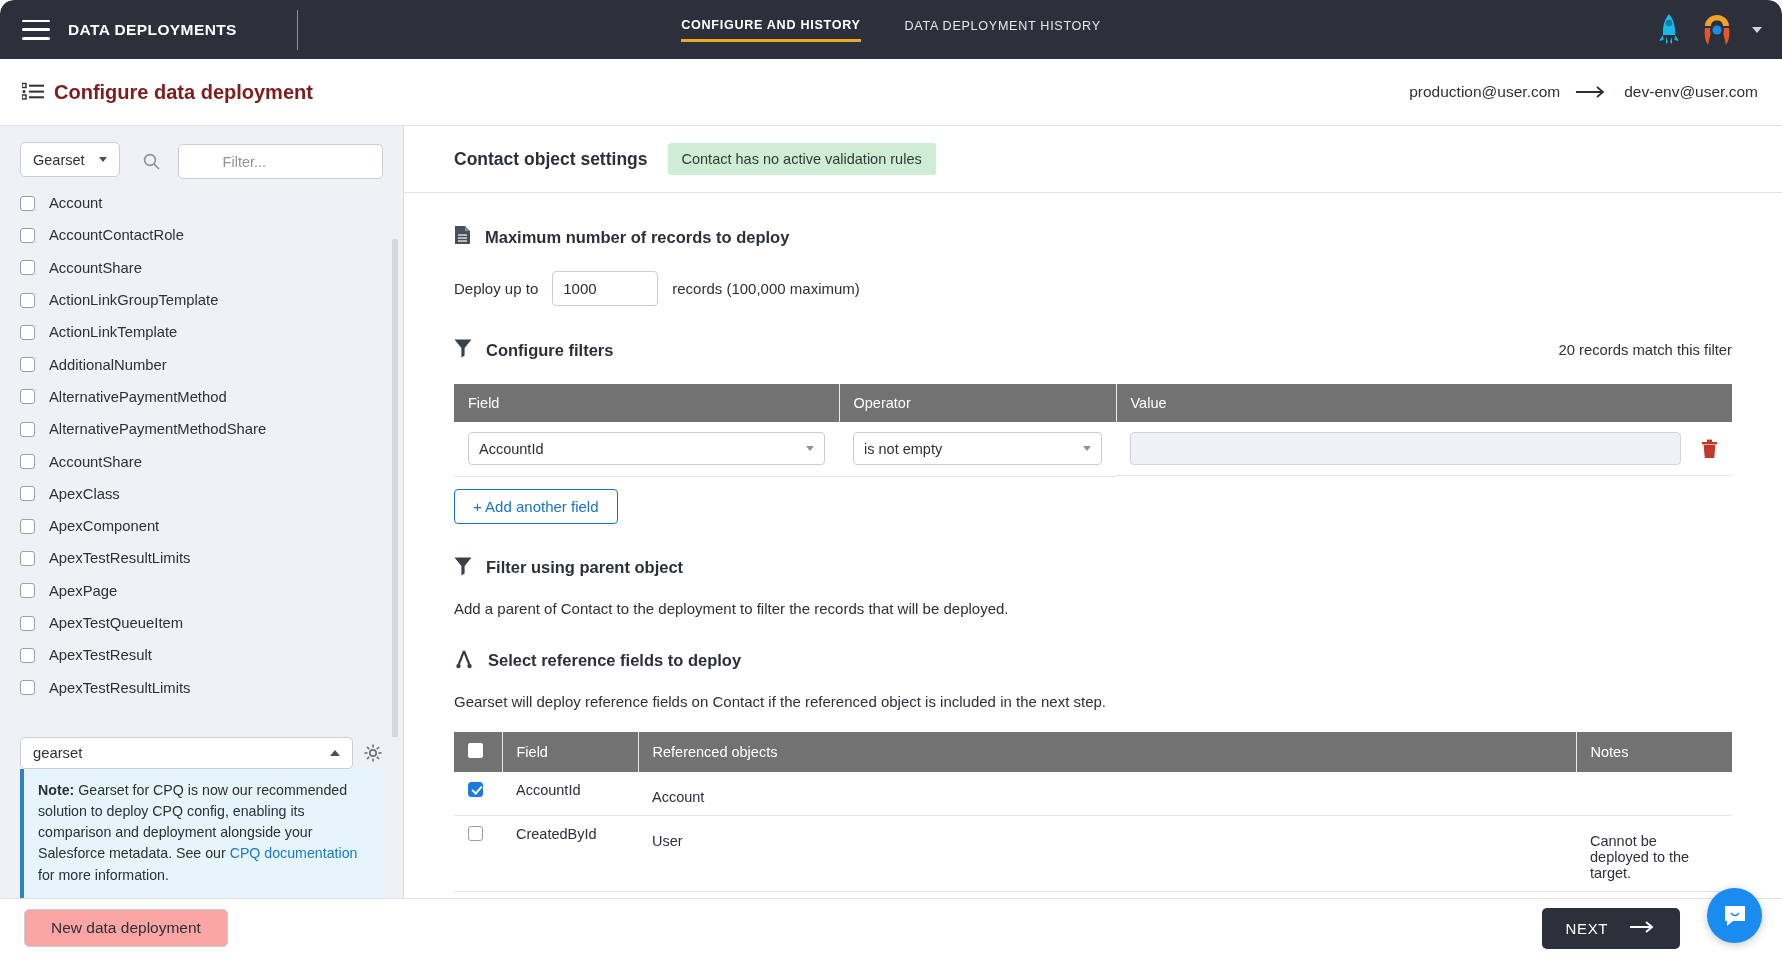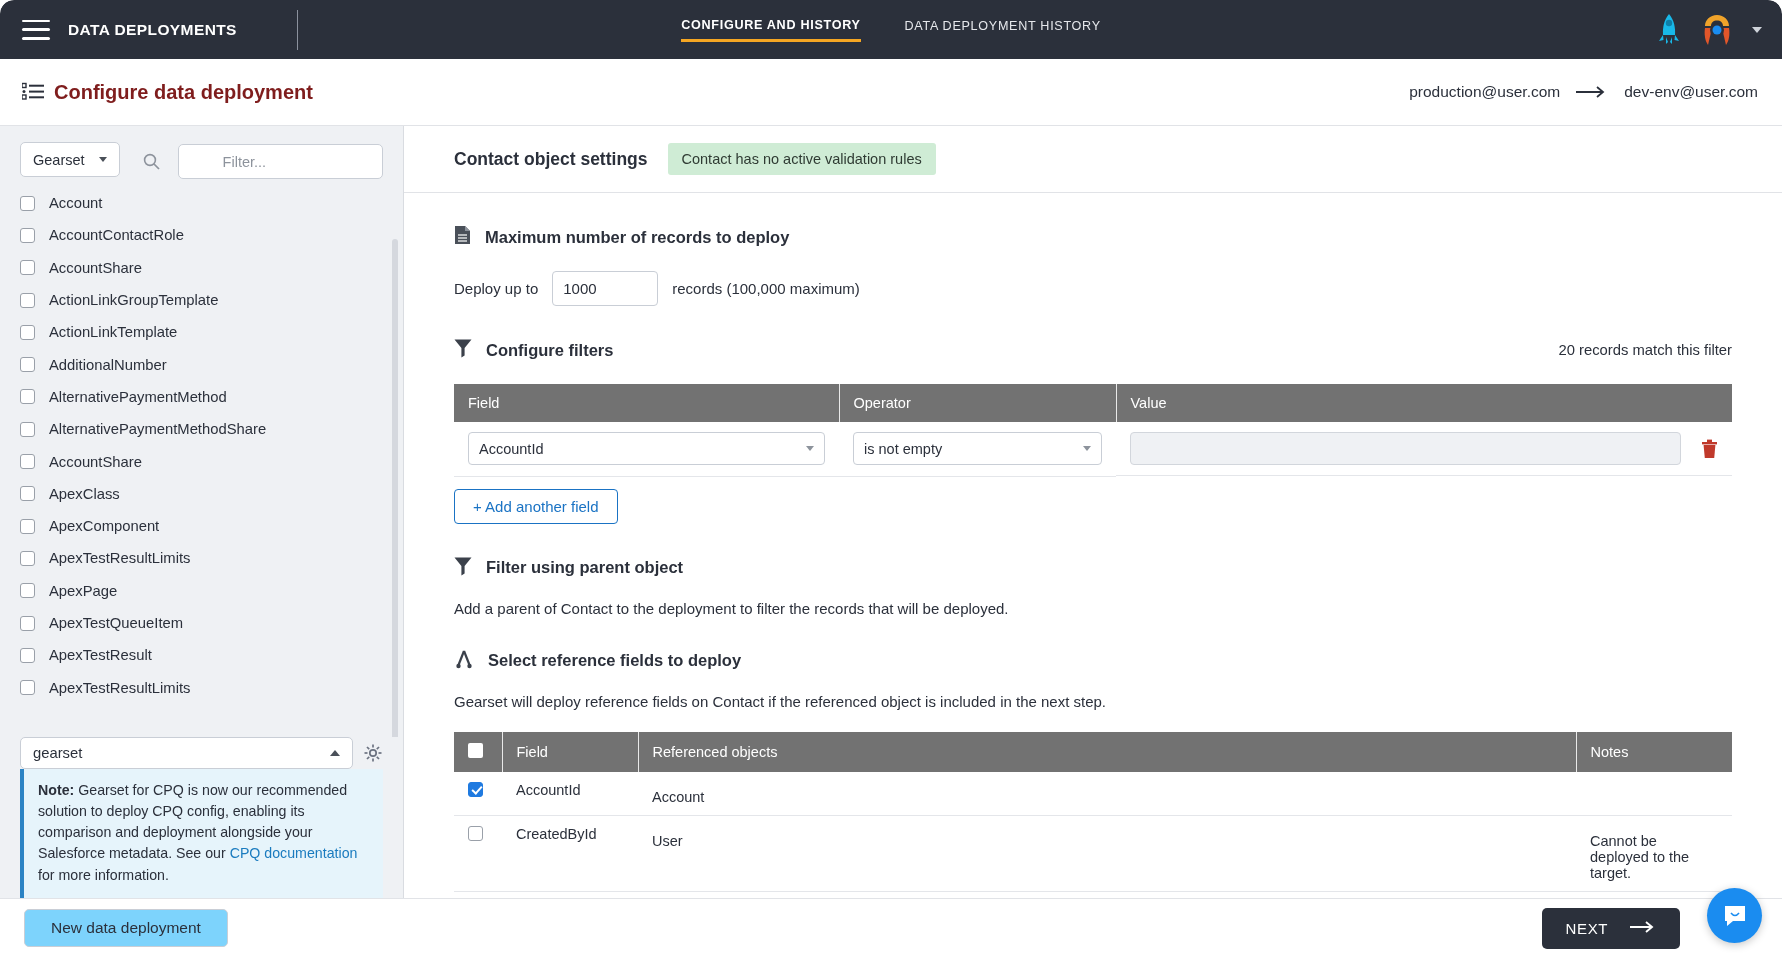--- a/index.html
+++ b/index.html
@@ -365,21 +365,21 @@
     width: 1782px; height: 59px;
     background: #ffffff;
     border-top: 1px solid #e1e3e7;
     border-bottom-left-radius: 14px;
     border-bottom-right-radius: 14px;
     display: flex; align-items: center;
   }
   .new-dep-btn {
     margin-left: 24px;
     border: 1px solid #c9ced6;
-    background: #7dd3fc;
+    background: #fca5a5;
     border-radius: 5px;
     height: 38px;
     padding: 0 26px;
     font-size: 15.5px;
     color: #2b303b;
     cursor: pointer;
     font-family: "Liberation Sans", sans-serif;
   }
   .next-btn {
     position: absolute; right: 102px;

